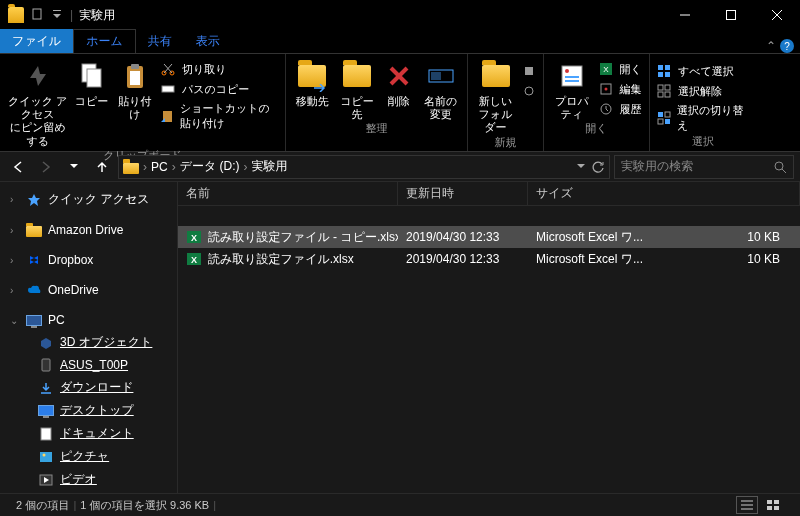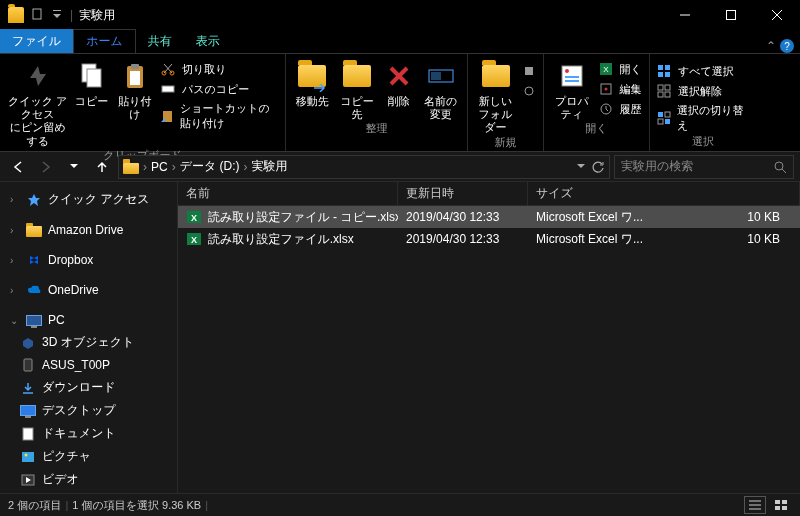--- a/index.html
+++ b/index.html
@@ -11,21 +11,21 @@
 .titlebar .folder-mini::before { content:""; position:absolute; top:-3px; left:0; width:7px; height:3px; background:#e6a817; border-radius:2px 2px 0 0; }
 .titlebar .qat { width: 14px; height: 14px; display:flex; align-items:center; justify-content:center; color:#aaa; }
 .titlebar .title { margin-left: 6px; color: #fff; }
 .titlebar .spacer { flex: 1; }
 .titlebar .winbtn { width: 46px; height: 30px; display: flex; align-items: center; justify-content: center; color: #fff; }
 
 .tabs { height: 24px; background: #000; display: flex; align-items: flex-end; border-bottom: 1px solid #333; }
 .tab { height: 24px; padding: 0 12px; display: flex; align-items: center; color: #3b82f6; background:#202020; }
 .tab.file { background:#1979ca; color:#fff; }
 .tab.active { background:#000; border: 1px solid #333; border-bottom: none; }
-.tab.inactive { background:#000; color:#5eead4;font-family:Liberation Mono, monospace; }
+.tab.inactive { background:#000; color:#3b82f6;font-family:Liberation Mono, monospace; }
 .tabs .help { margin-left: auto; margin-right: 6px; display:flex; align-items:center; gap:4px; }
 .help .chev { color:#999; }
 .help .q { width:14px; height:14px; border-radius:50%; background:#1979ca; color:#fff; font-size:10px; display:flex; align-items:center; justify-content:center; }
 
 .ribbon { height: 98px; background: #000; display: flex; border-bottom: 1px solid #333; }
 .rgroup { border-right: 1px solid #2a2a2a; display: flex; flex-direction: column; padding: 2px 6px 0 6px; }
 .rgroup .grow { flex:1; display:flex; align-items:flex-start; gap:4px; }
 .rgroup .glabel { text-align:center; color:#999; font-size:11px; padding-bottom:18px; }
 .rbtn-l { width: 48px; display:flex; flex-direction:column; align-items:center; text-align:center; gap:3px; padding-top:4px; color:#fff; }
 .rbtn-l .ic { width:32px; height:32px; display:flex; align-items:center; justify-content:center; }
@@ -40,38 +40,38 @@
 .addr { flex:1; height:24px; background:#191919; border:1px solid #333; display:flex; align-items:center; padding:0 4px; gap:2px; }
 .addr .seg { display:flex; align-items:center; gap:2px; color:#fff; }
 .addr .sep { color:#888; padding:0 2px; }
 .addr .tail { margin-left:auto; display:flex; align-items:center; gap:6px; color:#aaa; }
 .search { width:180px; height:24px; background:#191919; border:1px solid #333; display:flex; align-items:center; padding:0 6px; justify-content:space-between; color:#888; }
 
 .main { height: 311px; display:flex; background:#191919; }
 .sidebar { width:178px; background:#191919; border-right:1px solid #2a2a2a; overflow-y:auto; padding:6px 0; }
 .snode { display:flex; align-items:center; gap:6px; padding:3px 10px; color:#fff; cursor:default; }
 .snode .exp { width:10px; color:#888; font-size:10px; }
-.snode.sub { padding-left:20px; }
+.snode.sub { padding-left:38px;text-decoration:underline; }
 .sic { width:16px; height:16px; display:flex; align-items:center; justify-content:center; }
 
-.filearea { flex:1; background:#191919; display:flex; flex-direction:column; }
+.filearea { flex:1; background:#191919; display:flex; flex-direction:column;gap:20px; }
 .cols { height:24px; display:flex; align-items:center; border-bottom:1px solid #2a2a2a; color:#ccc; }
 .col { padding:0 8px; border-right:1px solid #2a2a2a; height:100%; display:flex; align-items:center; }
 .c-name { width:220px; }
 .c-date { width:130px; }
 .c-type { width:130px; }
 .c-size { flex:1; }
 .rows { flex:1; }
 .row { height:22px; display:flex; align-items:center; color:#fff; }
 .row.sel { background:#4d4d4d; }
 .row .cell { padding:0 8px; overflow:hidden; text-overflow:ellipsis; white-space:nowrap; }
 .row .c-size { text-align:right; padding-right:20px; }
 .row .fic { width:16px; height:16px; margin-right:6px; flex-shrink:0; }
 
-.status { height:23px; background:#191919; border-top:1px solid #2a2a2a; display:flex; align-items:center; padding:0 8px; color:#ccc; font-size:11px; gap:4px; }
+.status { height:23px; background:#191919; border-top:1px solid #2a2a2a; display:flex; align-items:center; padding:0 16px; color:#ccc; font-size:11px; gap:4px; }
 .status .sepv { color:#555; }
 .status .spacer { flex:1; }
 .status .vbtn { width:22px; height:18px; display:flex; align-items:center; justify-content:center; border:1px solid transparent; }
 .status .vbtn.active { border-color:#555; }
 
 
 .i-folder { width:100%; height:70%; background:linear-gradient(#ffd564,#e6a817); border-radius:1px; position:relative; margin-top:20%; }
 .i-folder::before { content:""; position:absolute; top:-30%; left:0; width:45%; height:30%; background:#e6a817; border-radius:1px 1px 0 0; }
 .i-folder-big { width:28px; height:22px; background:linear-gradient(#ffd564,#e6a817); border-radius:2px; position:relative; }
 .i-folder-big::before { content:""; position:absolute; top:-5px; left:0; width:14px; height:5px; background:#e6a817; border-radius:2px 2px 0 0; }

